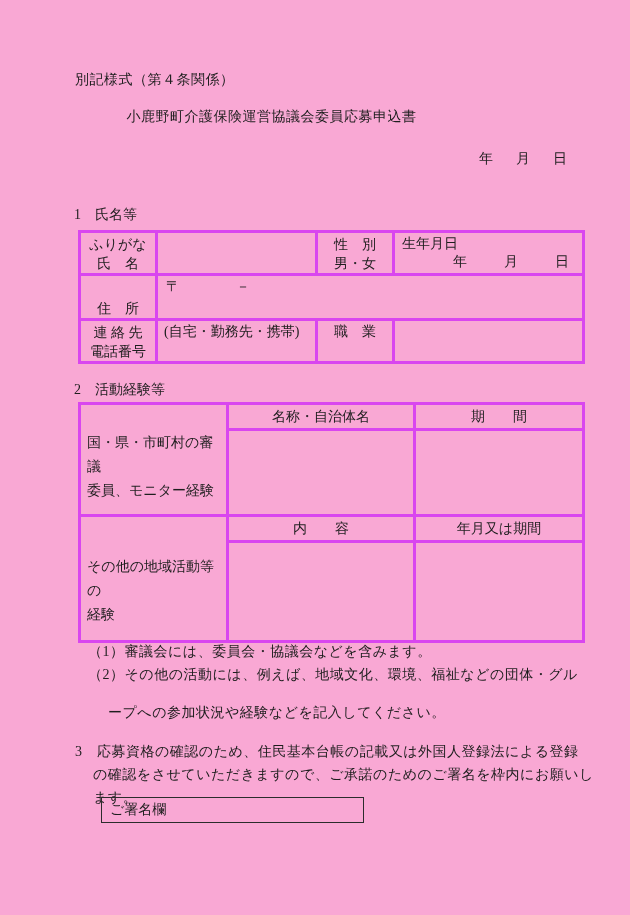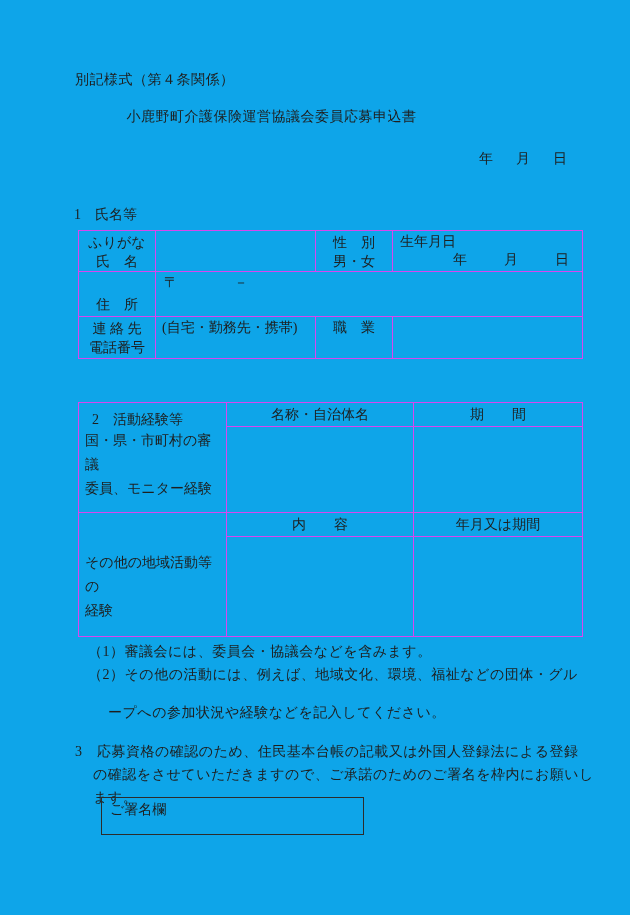--- a/index.html
+++ b/index.html
@@ -1,41 +1,41 @@
 <!DOCTYPE html>
 <html><head>
 <meta charset="utf-8">
 <style>
   * { margin:0; padding:0; box-sizing:border-box; }
   html,body { background:#e8e8e8; }
   .page {
     position:relative;
     width:630px; height:915px;
     margin:0 auto;
-    background:#0ea5e9;
+    background:#f9a8d4;
     font-family:"Liberation Serif","DejaVu Serif",serif;
     font-size:14px;
     color:#1e1e1e;
     overflow:hidden;
   }
   .abs { position:absolute; }
 
   
   .form-note { left:75px; top:71px; letter-spacing:0.5px; }
   .doc-title { left:0; top:108px; width:543px; text-align:center; letter-spacing:0.5px; }
   .date-line { top:150px; right:63px; display:flex; gap:23px; }
   .intro-line { left:82px; top:169px; letter-spacing:0.5px; }
 
   
   .sec1-heading { left:74px; top:206px; }
-  .sec2-heading { left:92px; top:381px;margin-top:30px; }
+  .sec2-heading { left:74px; top:381px; }
 
   
   table { border-collapse:collapse; table-layout:fixed; }
-  td { border:1px solid #d946ef; padding:0; vertical-align:top; font-size:14px; overflow:hidden; }
+  td { border:3px solid #d946ef; padding:0; vertical-align:top; font-size:14px; overflow:hidden; }
 
   .table1 { left:78px; top:230px; width:504px; }
   .table2 { left:78px; top:402px; width:504px; }
   .two-line { line-height:19px; padding-top:2px; text-align:center; }
 
   .birth-label { padding:2px 0 0 7px; }
   .birth-date-row { display:flex; justify-content:flex-end; gap:37px; padding-right:13px; line-height:18px; }
 
   .addr-label { padding-top:24px; text-align:center; }
   .postal-row { padding:2px 0 0 8px; }
@@ -52,21 +52,21 @@
   .notes { left:62px; top:640px; line-height:23px; letter-spacing:0.5px; }
   .note-indent1 { margin-left:26px; }
   .note-indent2 { margin-left:46px;margin-top:15px; }
 
   
   .sec3 { left:75px; top:740px; line-height:23px; letter-spacing:0.5px; }
   .sec3-cont { margin-left:18px; }
 
   .sig-box {
     left:101px; top:797px;
-    width:263px; height:38px;
+    width:263px; height:26px;
     border:1px solid #2c2c2c;
   }
   .sig-label { padding:3px 0 0 8px; }
 </style>
 </head>
 <body>
 
 <div class="page">
 
   <div class="abs form-note">別記様式（第４条関係）</div>

